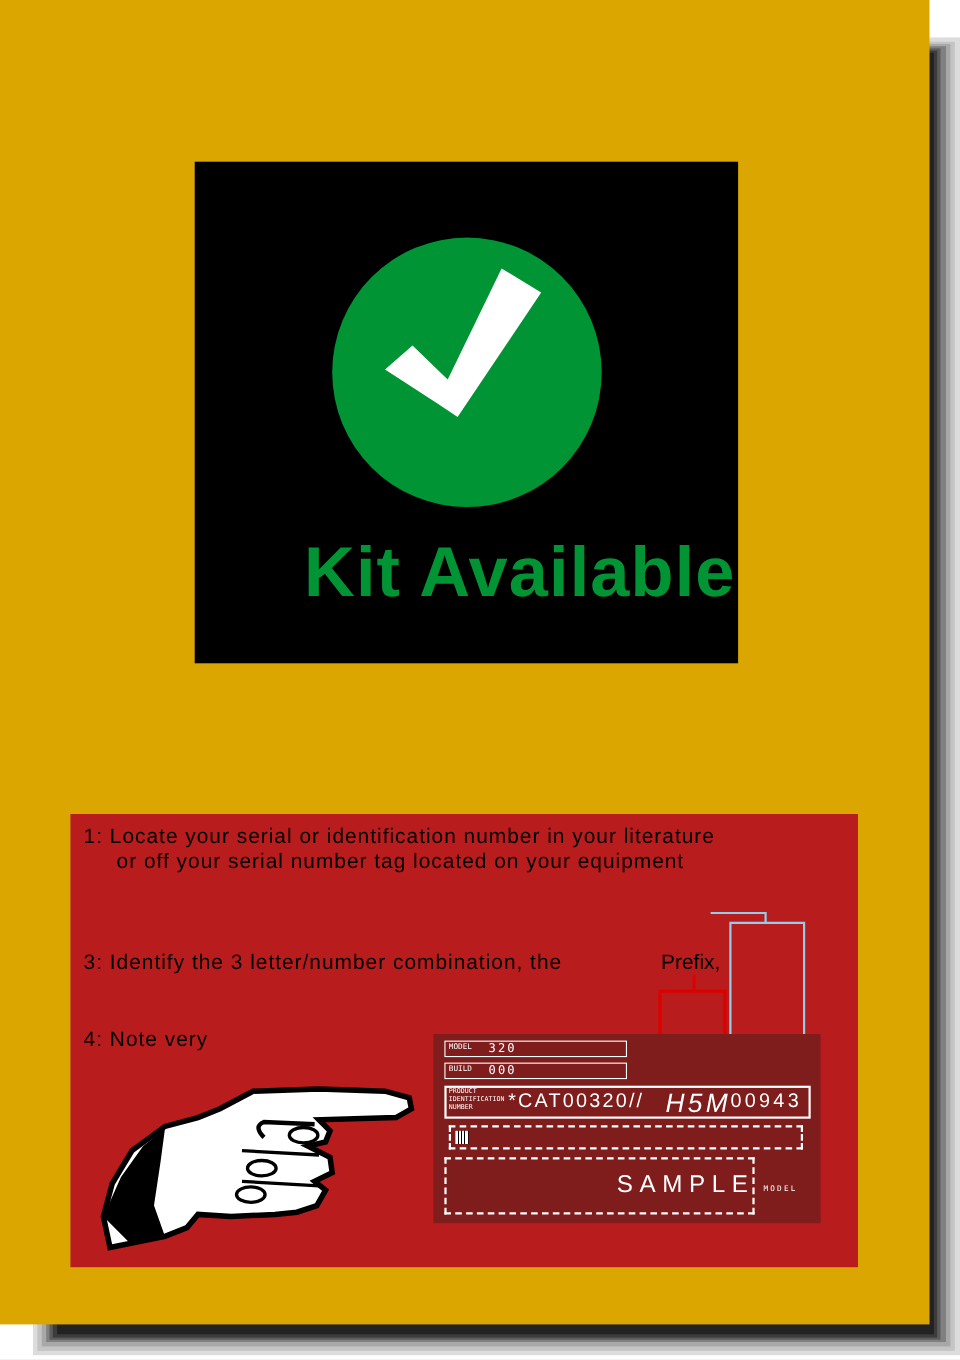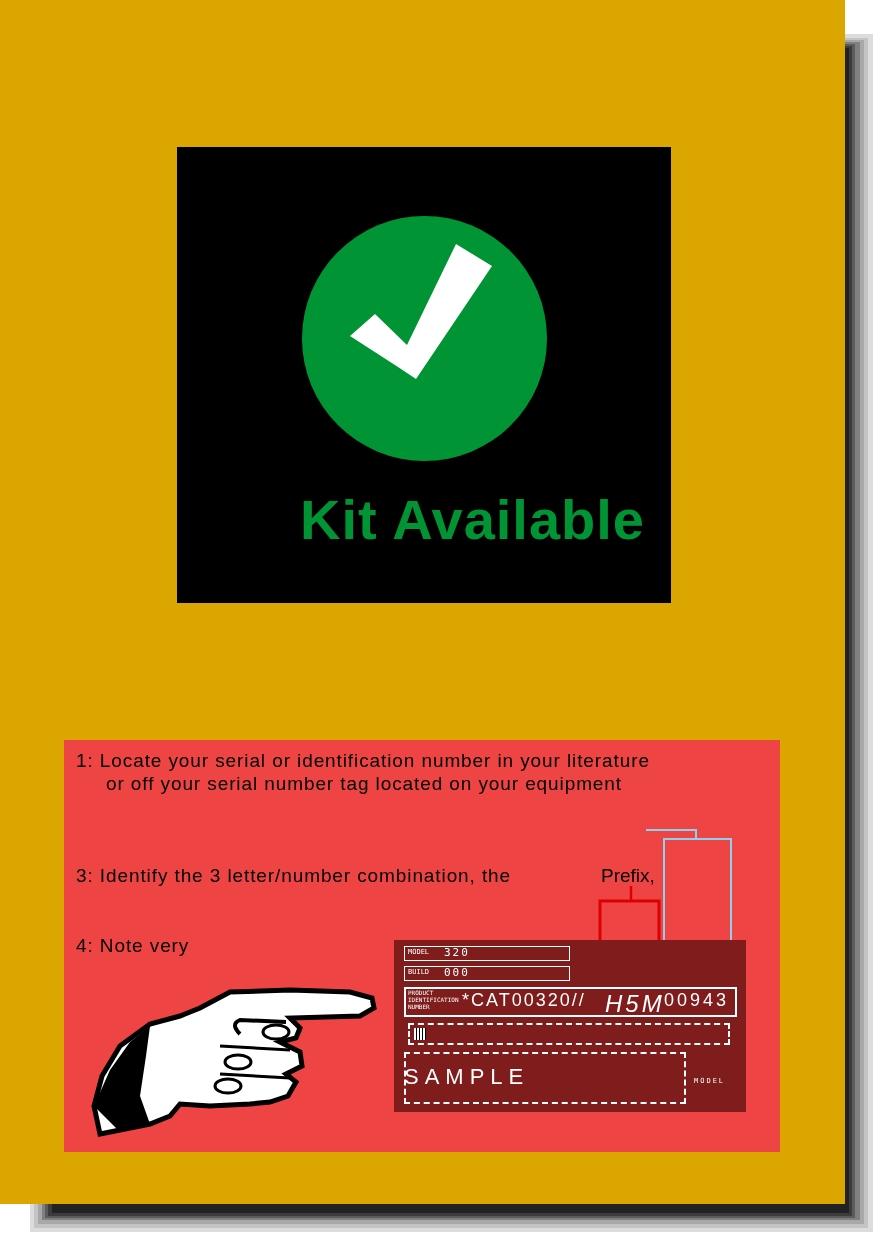--- a/index.html
+++ b/index.html
@@ -2,22 +2,22 @@
 <html><head>
 <meta charset="utf-8">
 <style>
   html, body { margin:0; padding:0; background:#ffffff; }
   body { width:873px; height:1236px; position:relative; overflow:hidden; font-family:"Liberation Sans", sans-serif; }
   .shadow { position:absolute; }
   .card { position:absolute; left:0; top:0; width:845px; height:1204px; background:#dca600; }
   .badge { position:absolute; left:177px; top:147px; width:494px; height:456px; background:#000; }
   .circle { position:absolute; left:302px; top:216px; width:245px; height:245px; border-radius:50%; background:#009434; }
   .check { position:absolute; left:302px; top:216px; width:245px; height:245px; }
-  .kit-text { position:absolute; left:177px; top:488px; width:591px; text-align:center; color:#009434; font-weight:bold; font-size:56px; letter-spacing:1px; line-height:64px; }
-  .panel { position:absolute; left:64px; top:740px; width:716px; height:412px; background:#ef4444; }
+  .kit-text { position:absolute; left:177px; top:488px; width:591px; text-align:center; color:#009434; font-weight:bold; font-size:64px; letter-spacing:1px; line-height:64px; }
+  .panel { position:absolute; left:64px; top:740px; width:716px; height:412px; background:#b91c1c; }
   .step { position:absolute; color:#000; font-size:19px; letter-spacing:0.9px; white-space:nowrap; }
   .step.small { font-size:18px; letter-spacing:0px; }
   .plate { position:absolute; left:394px; top:940px; width:352px; height:172px; background:#7f1d1d; }
   .plate .box { position:absolute; border:1.5px solid #fff; }
   .lbl { position:absolute; color:#fff; font-family:"DejaVu Sans Mono", monospace; }
   .dashed { position:absolute; border:2px dashed #fff; }
 </style>
 </head>
 <body>
 
@@ -83,17 +83,17 @@
       <div>NUMBER</div>
     </div>
     <div class="lbl" style="left:68px;top:50px;font-size:18px;letter-spacing:2px;font-family:'Liberation Sans',sans-serif;">*CAT00320//</div>
     <div class="lbl" style="left:211px;top:50px;font-size:24px;letter-spacing:3px;font-family:'Liberation Sans',sans-serif;font-style:italic;">H5M</div>
     <div class="lbl" style="left:270px;top:50px;font-size:18px;letter-spacing:3px;font-family:'Liberation Sans',sans-serif;">00943</div>
 
     <div class="dashed" style="left:14px;top:83px;width:318px;height:18px;"></div>
     <div style="position:absolute;left:20px;top:88px;width:12px;height:12px;background:repeating-linear-gradient(90deg,#fff 0 2px,#000 2px 3px);"></div>
 
     <div class="dashed" style="left:10px;top:112px;width:278px;height:48px;"></div>
-    <div class="lbl" style="left:10px;top:124px;width:282px;text-align:left;font-size:22px;letter-spacing:6px;font-family:'Liberation Sans',sans-serif;">SAMPLE</div>
+    <div class="lbl" style="left:10px;top:124px;width:282px;text-align:right;font-size:22px;letter-spacing:6px;font-family:'Liberation Sans',sans-serif;">SAMPLE</div>
     <div class="lbl" style="left:300px;top:137px;font-size:7px;letter-spacing:2px;">MODEL</div>
   </div>
 
 </div>
 
 </body></html>

